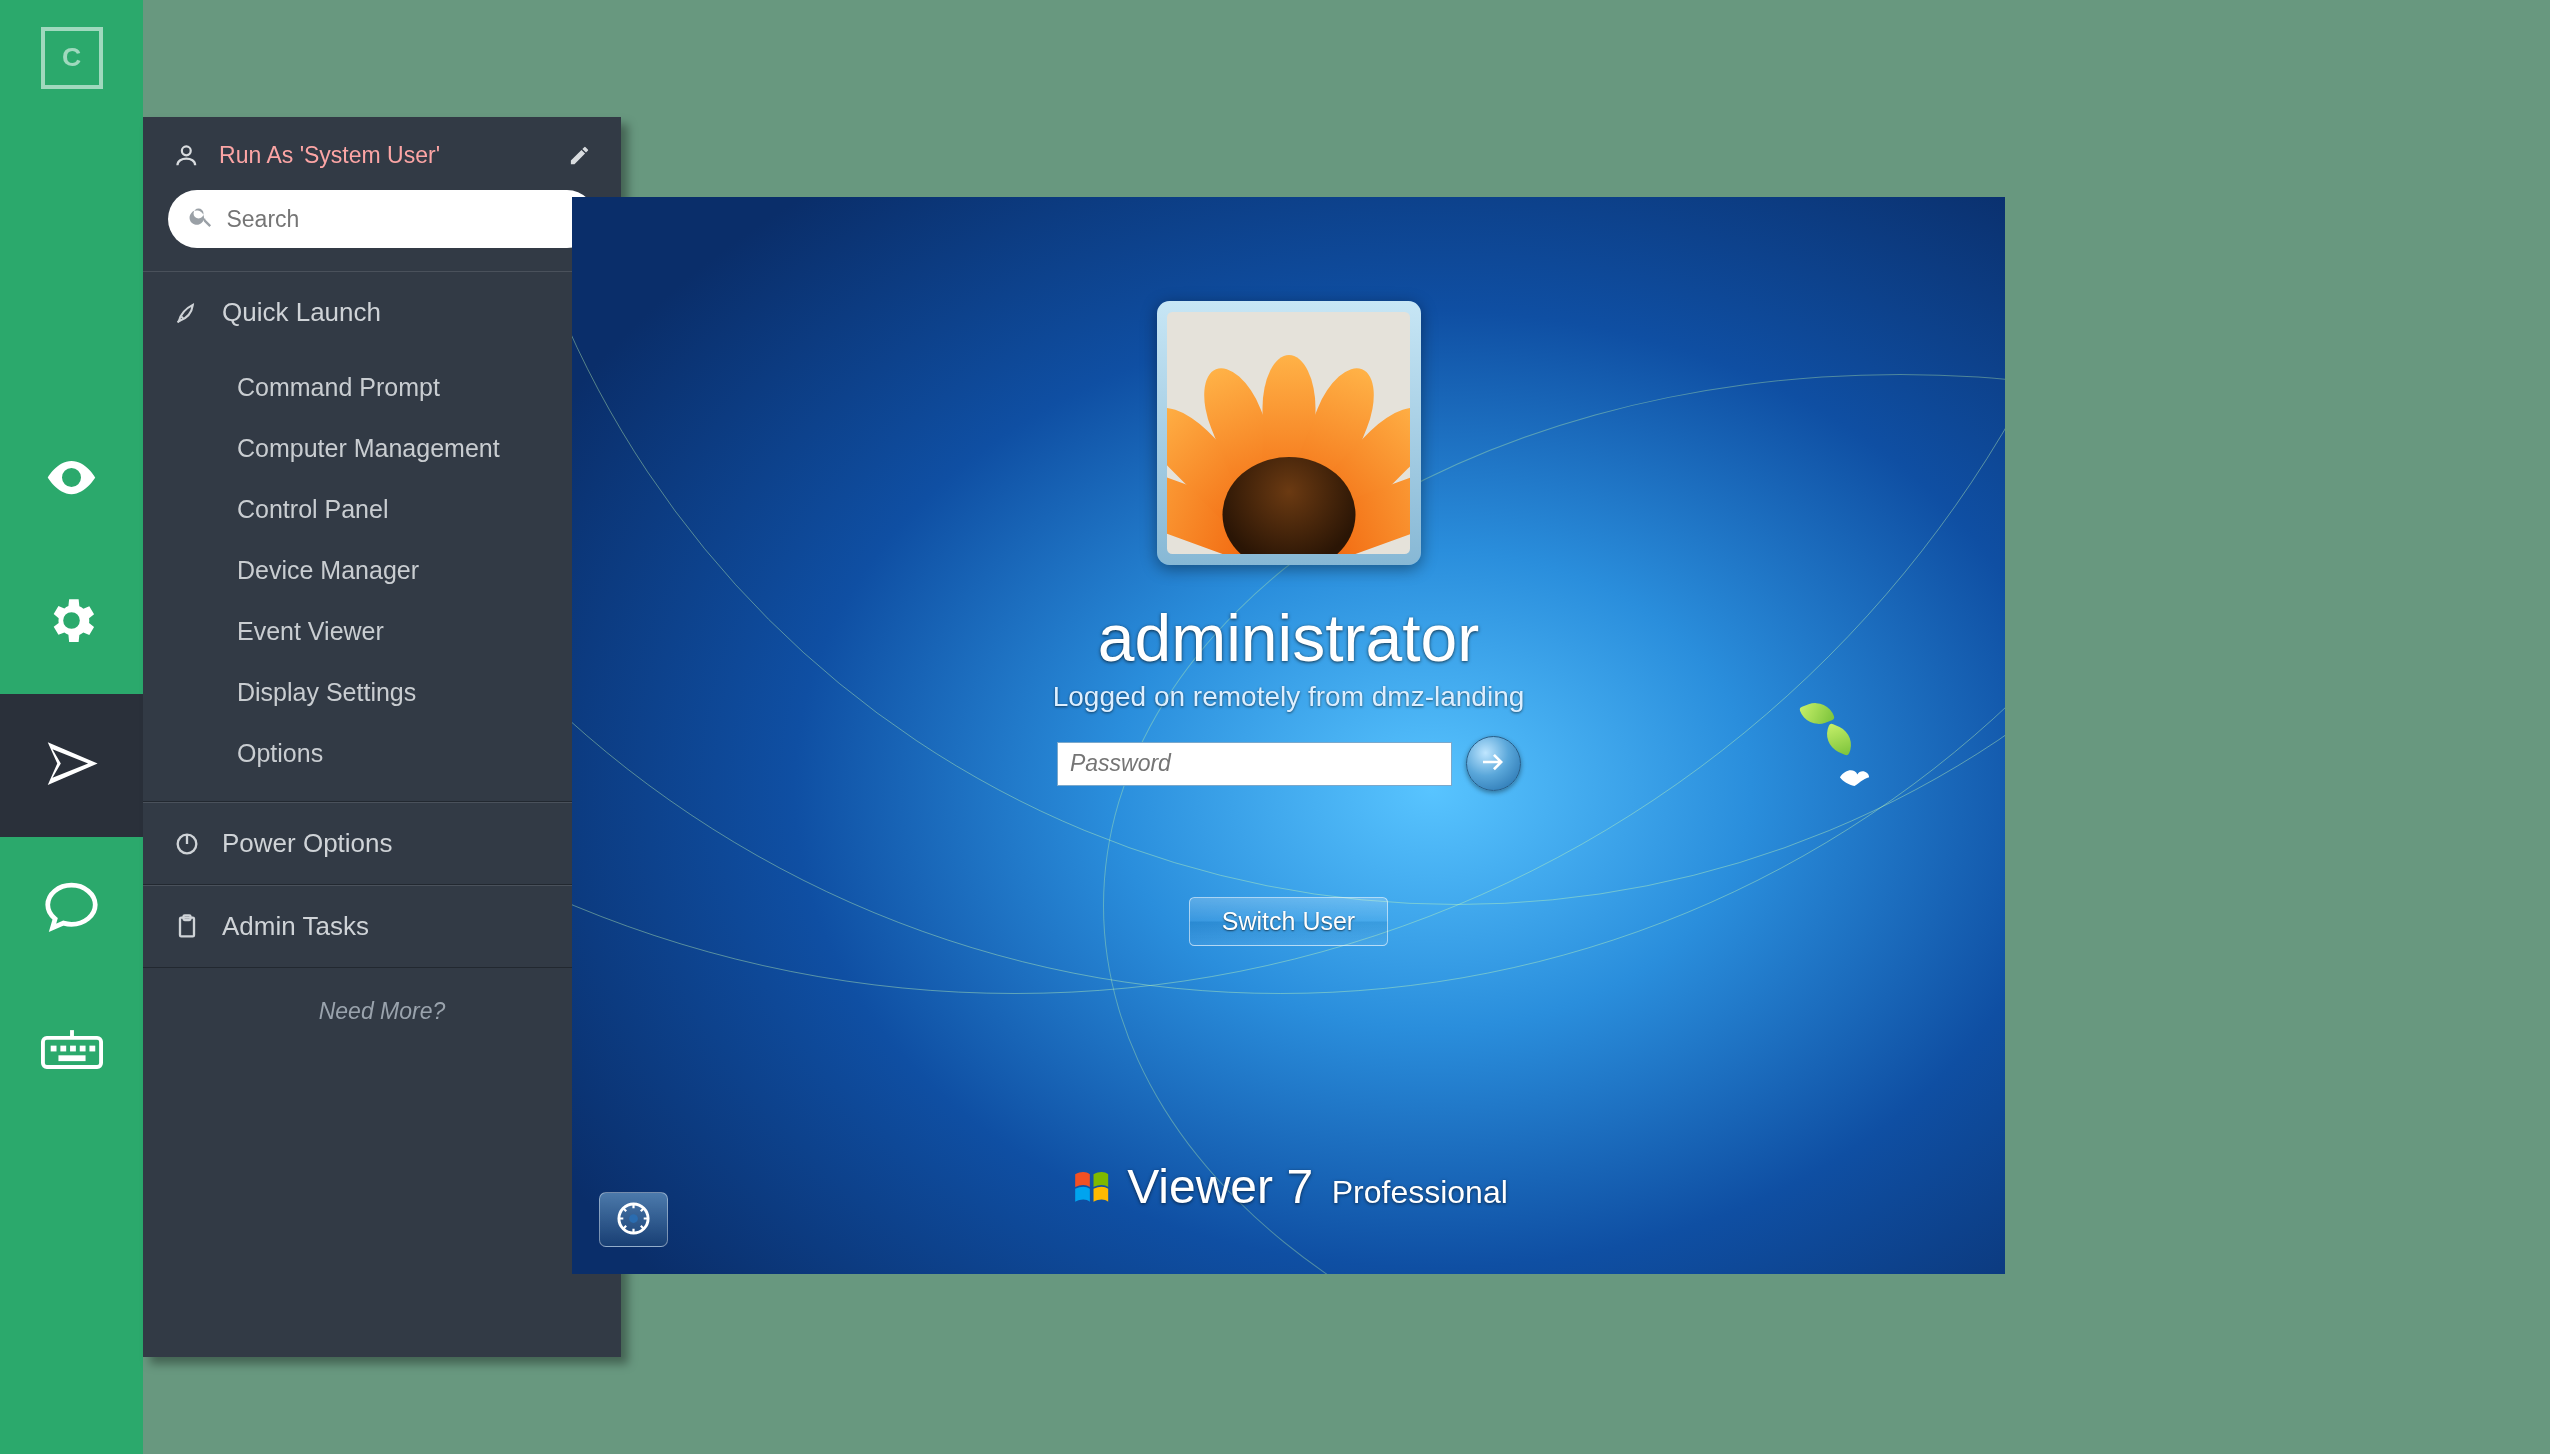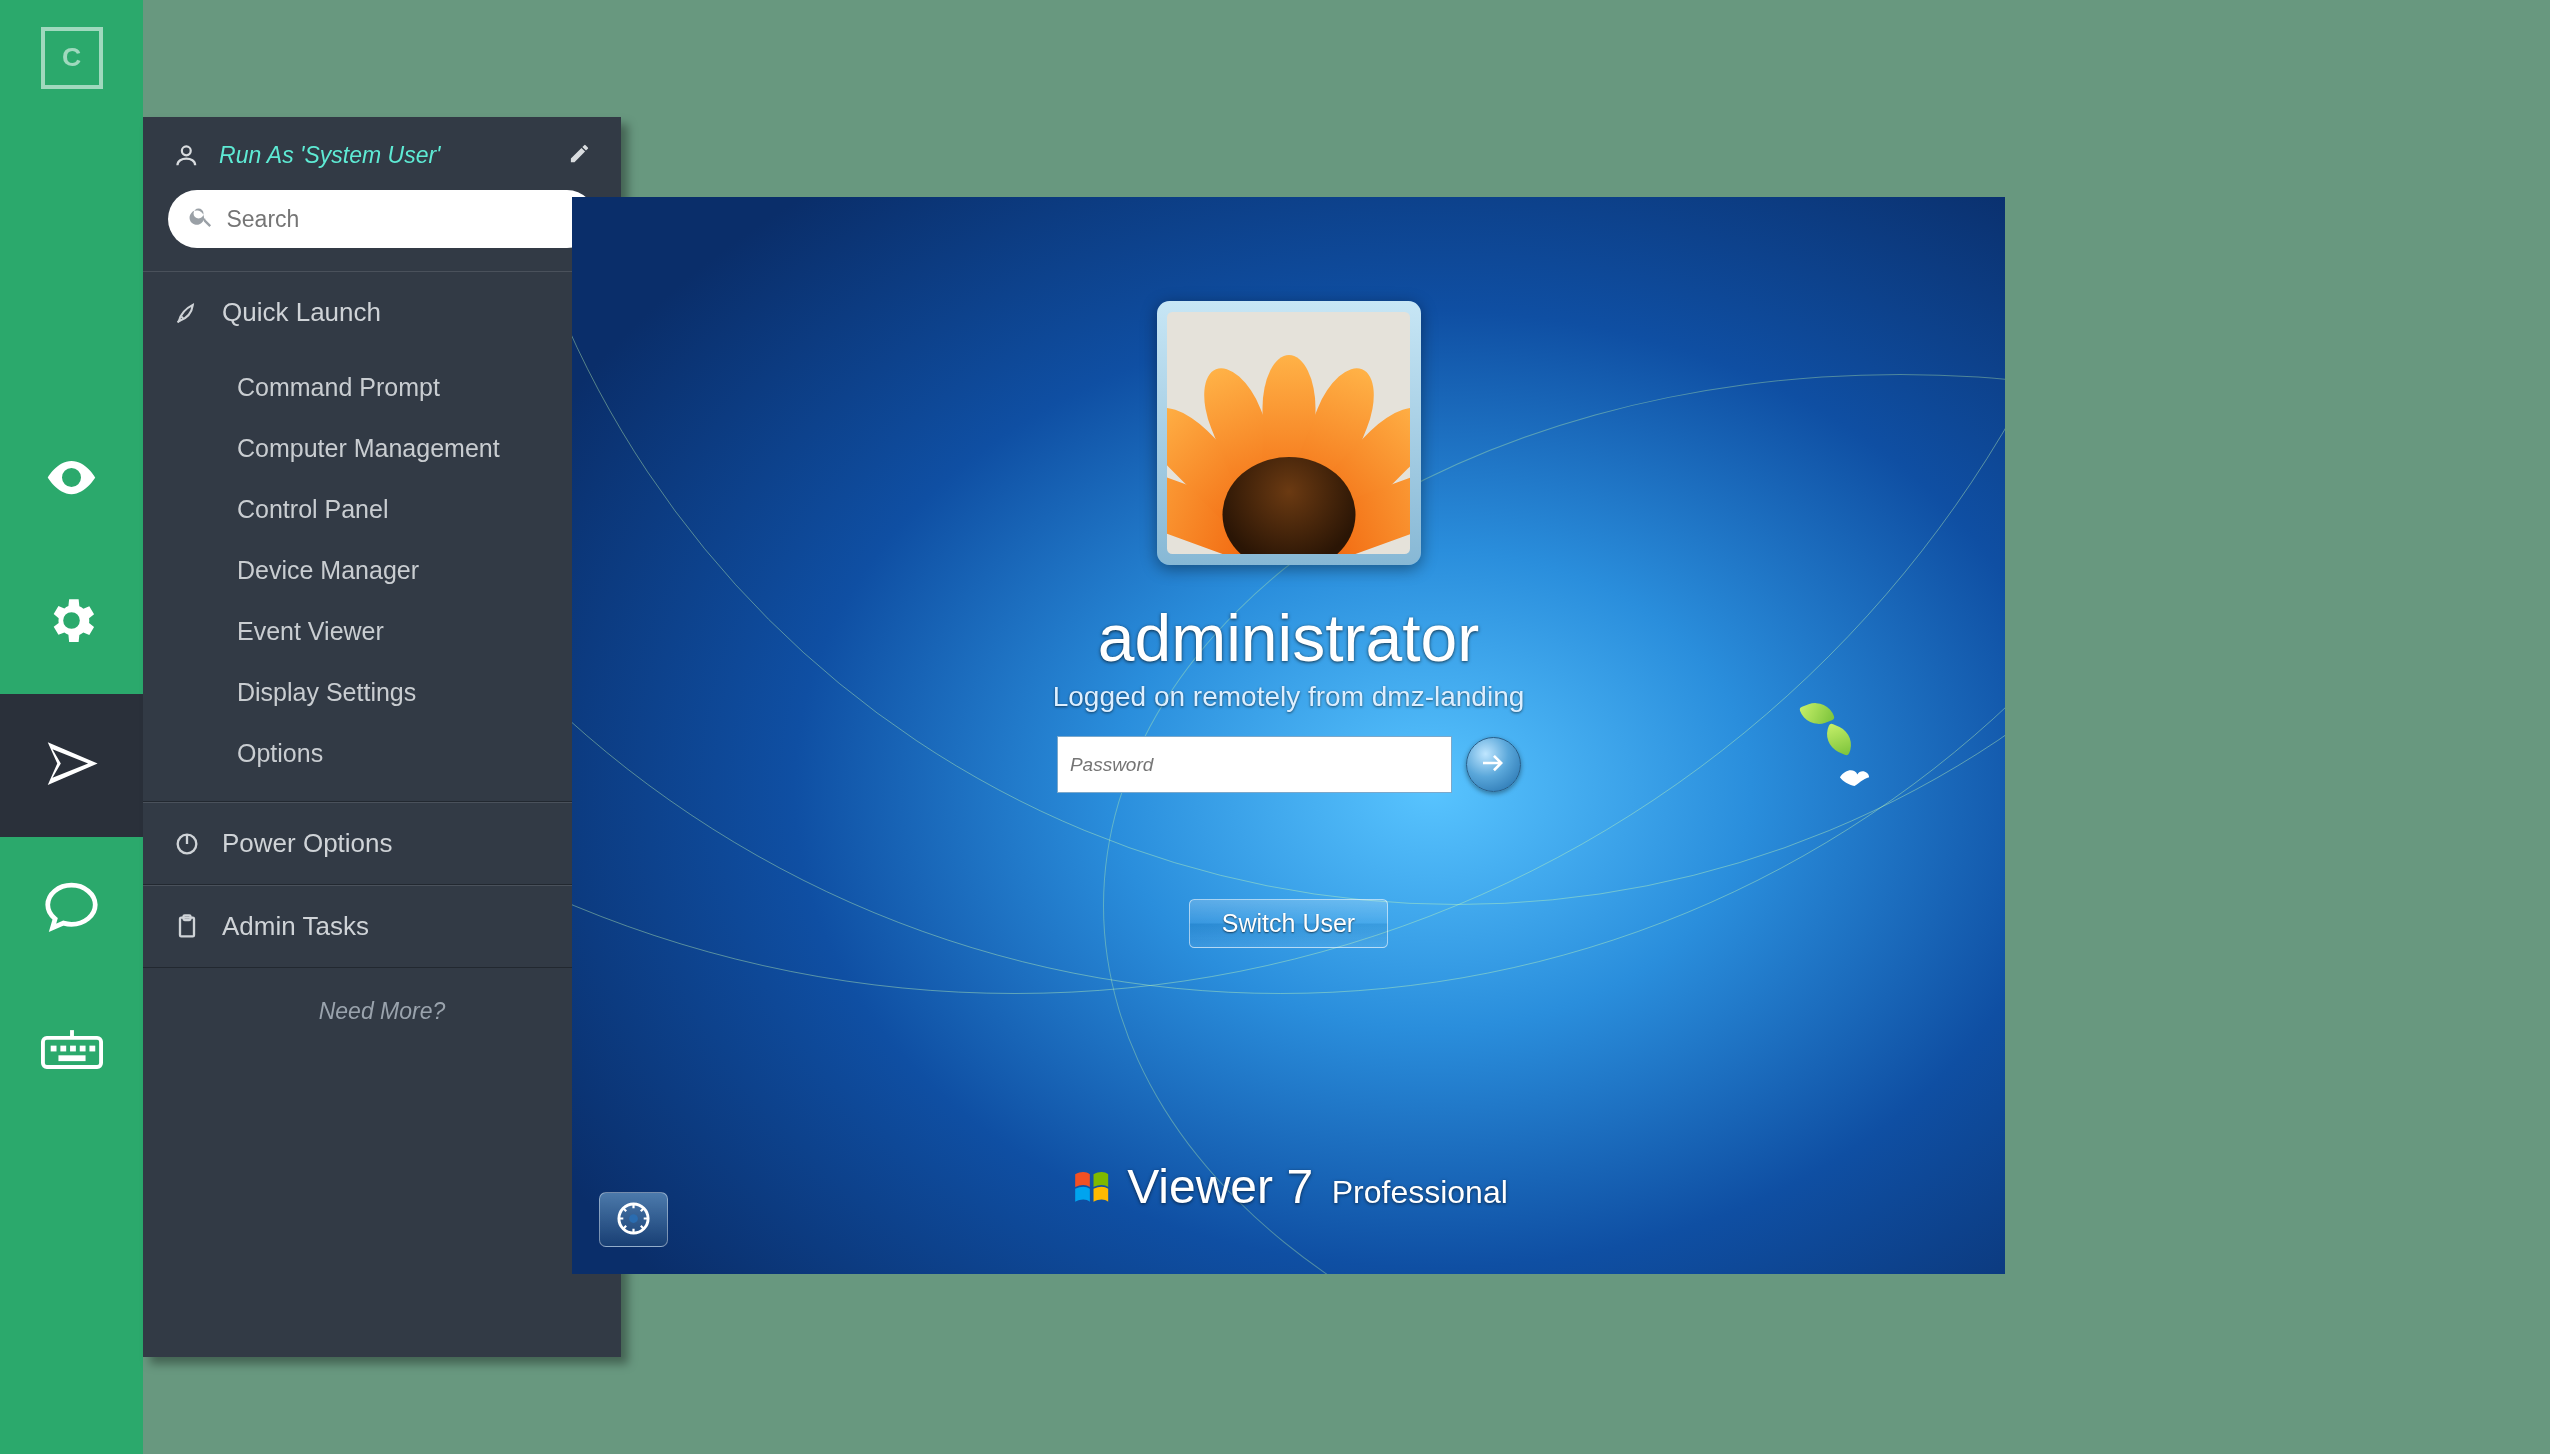--- a/index.html
+++ b/index.html
@@ -41,24 +41,23 @@
   .panel {
     position:absolute;
     left:143px; top:117px;
     width:478px; height:1240px;
     background:#323A45;
     box-shadow: 7px 7px 8.9px rgba(0,0,0,0.35);
     color:#D9DCDF;
     font-size:24px;
   }
   .panel-header {
-    display:flex; align-items:flex-start; gap:19.5px;
+    display:flex; align-items:center; gap:19.5px;
     padding:25px 30px 21px 30px;
-    color:#5eead4;
-    font-style:italic;
+    color:#fca5a5;
   }
   .panel-header .user-icn { width:26.6px; height:26.6px; flex:0 0 auto; }
   .panel-header .title { flex:1; font-size:23px; }
   .panel-header .pencil { width:23px; height:23px; cursor:pointer; }
 
   .search-wrap { padding:0 25px 23px 25px; }
   .search-box {
     background:#fff; border-radius:885px; height:58px;
     display:flex; align-items:center; padding:0 19.5px; gap:12.4px;
   }
@@ -146,24 +145,24 @@
   }
   .logon-msg {
     margin-top:5.3px;
     font-size:28px; color:#DDEFFF;
     text-shadow:0 0.9px 2.7px rgba(0,0,0,0.6);
   }
   .pw-row {
     margin-top:23px; display:flex; align-items:center; gap:14px;
   }
   .pw-input {
-    width:395px; height:57px;
+    width:395px; height:44px;
     border:0.9px solid #7BA8CB;
     background:#fff; color:#555;
-    font-size:19px; padding:0 12.4px; font-style:italic;
+    font-size:23px; padding:0 12.4px; font-style:italic;
     outline:none;
   }
   .go-btn {
     width:55px; height:55px; border-radius:50%;
     background:radial-gradient(circle at 35% 30%, #bfe6ff 0%, #5aa7da 45%, #1e6aa8 100%);
     border:0.9px solid #2a5d86;
     display:flex; align-items:center; justify-content:center;
     cursor:pointer;
     box-shadow:0 1.8px 5.3px rgba(0,0,0,0.4);
   }

